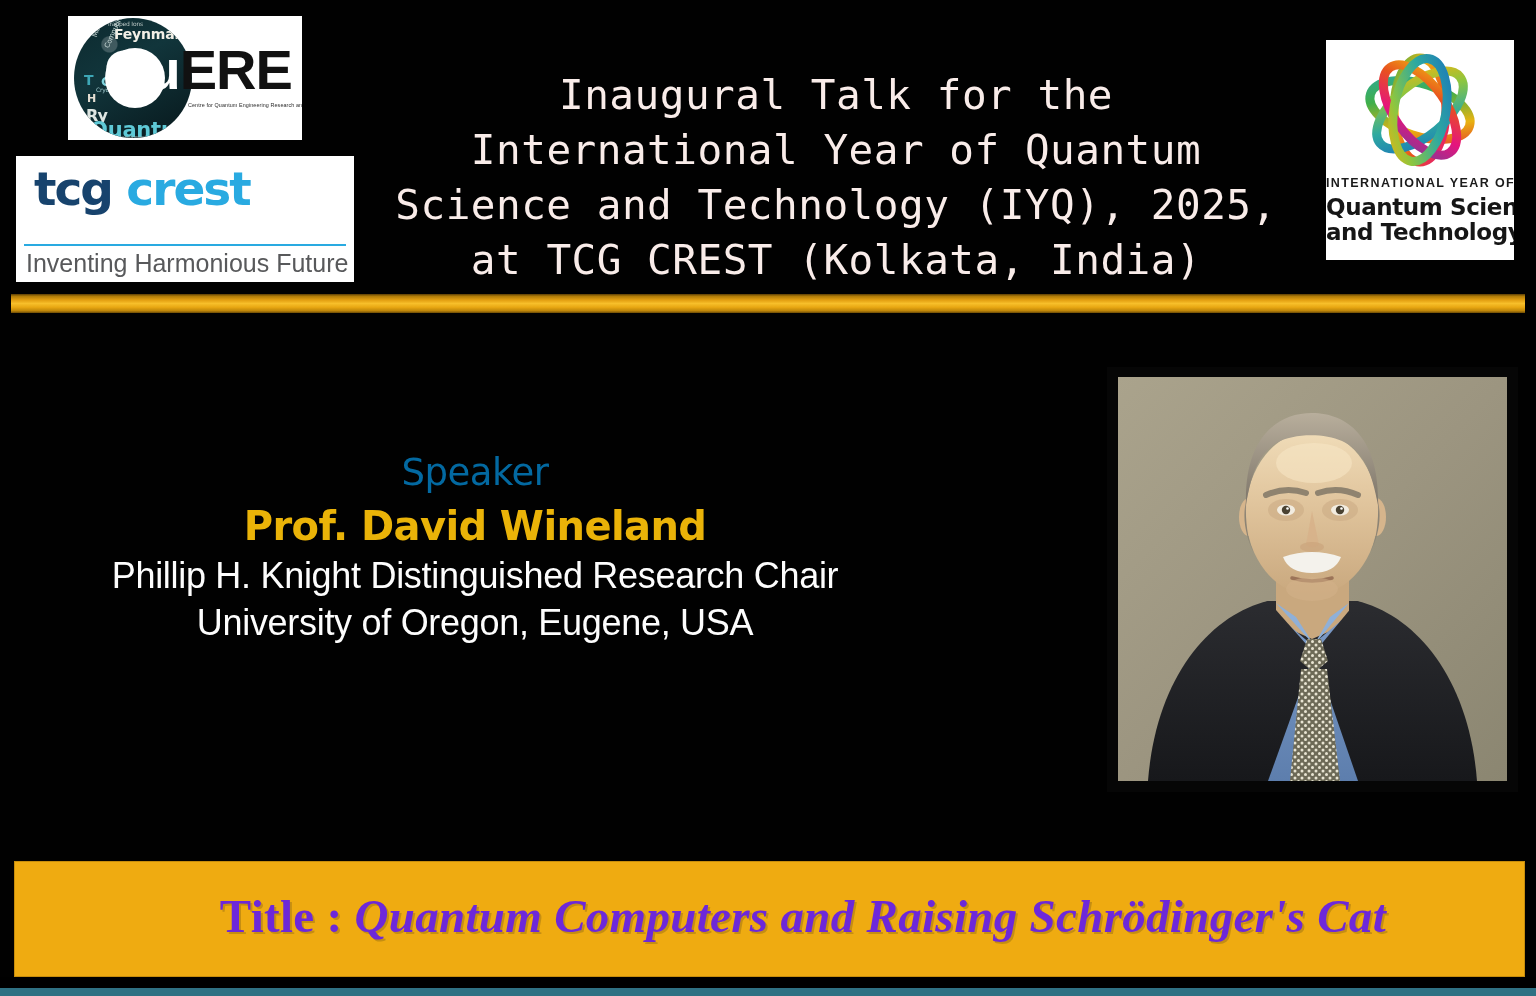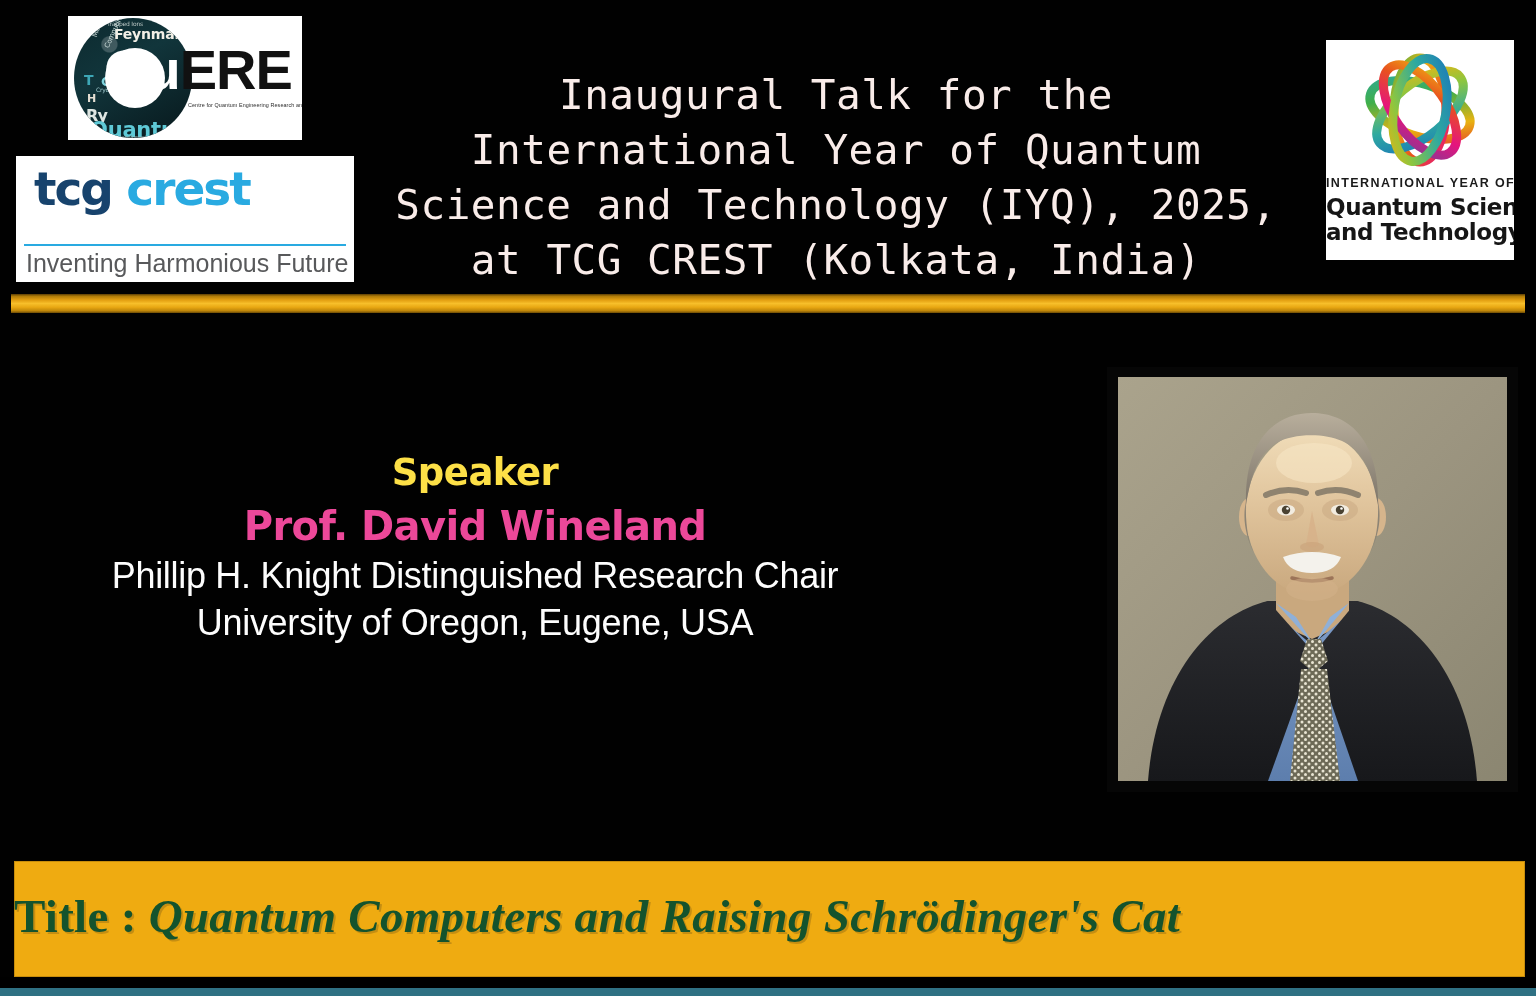--- a/index.html
+++ b/index.html
@@ -230,30 +230,30 @@
   .speaker-block {
     position: absolute;
     left: 60px;
     top: 450px;
     width: 830px;
     text-align: center;
   }
   .speaker-label {
     font-family: "DejaVu Sans", sans-serif;
     font-size: 37px;
-    font-weight: 700;
-    color: #fde047;
+    font-weight: 400;
+    color: #0369a1;
     letter-spacing: -0.5px;
     line-height: 46px;
   }
   .speaker-name {
     font-family: "DejaVu Sans", sans-serif;
     font-size: 40px;
     font-weight: 700;
-    color: #ec4899;
+    color: #eab308;
     letter-spacing: -0.6px;
     line-height: 52px;
     margin-top: 4px;
   }
   .speaker-line {
     font-family: "Liberation Sans", sans-serif;
     font-size: 36px;
     font-weight: 400;
     color: #fdfdfd;
     line-height: 47px;
@@ -287,25 +287,25 @@
     width: 1511px;
     height: 116px;
     background: #EFAB11;
     box-shadow: inset 0 0 0 1px #c78d0c;
   }
   .title-text {
     position: absolute;
     left: 0;
     top: 28px;
     width: 1372px;
-    text-align: left;
+    text-align: right;
     font-family: "Liberation Serif", serif;
     font-size: 47px;
     font-weight: 700;
-    color: #14532d;
+    color: #6d28d9;
     white-space: nowrap;
     letter-spacing: 0.3px;
     text-shadow: 2px 2px 0 rgba(90,70,20,0.28);
   }
   .title-text .t-lead { font-style: normal; }
   .title-text .t-main { font-style: italic; }
   .bottom-strip {
     position: absolute;
     left: 0;
     top: 988px;

